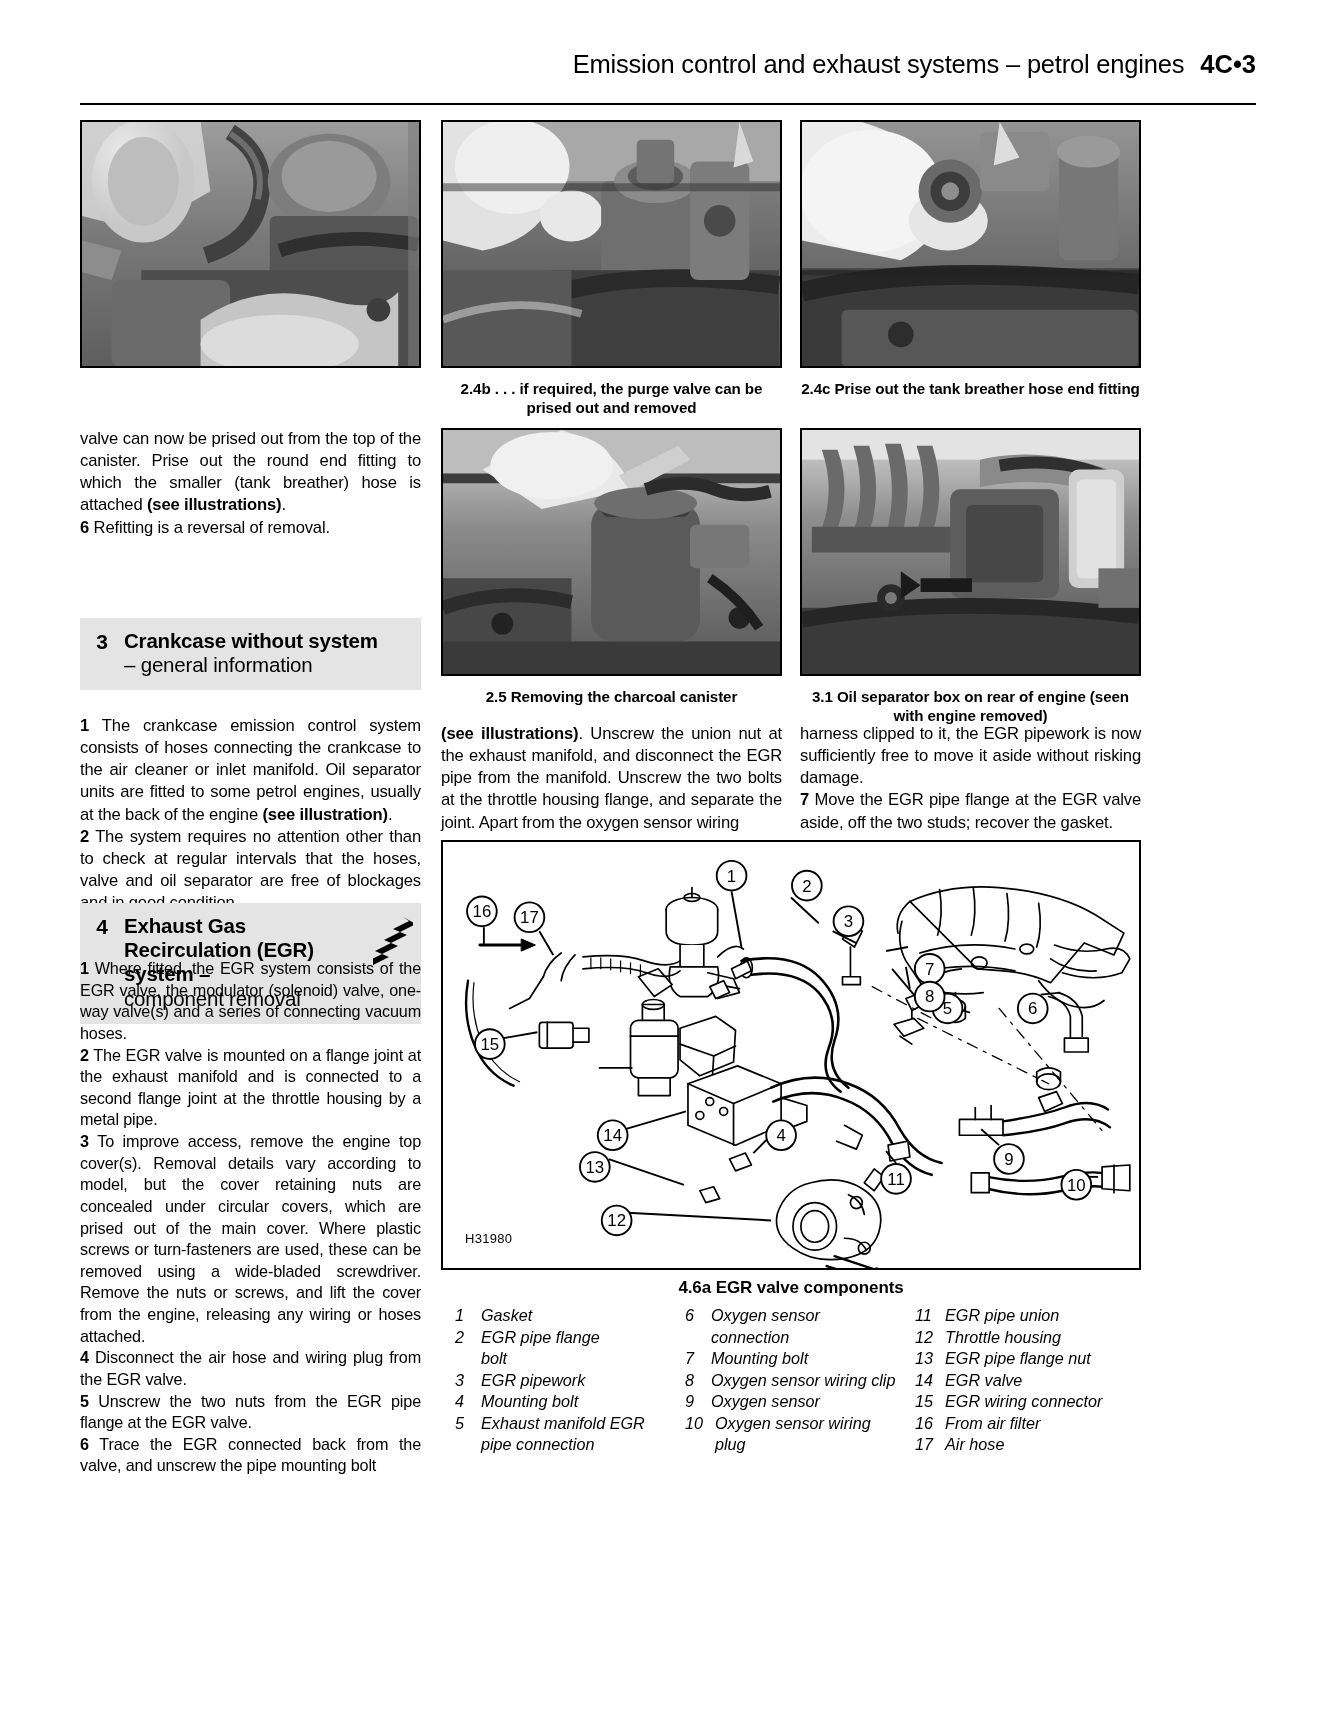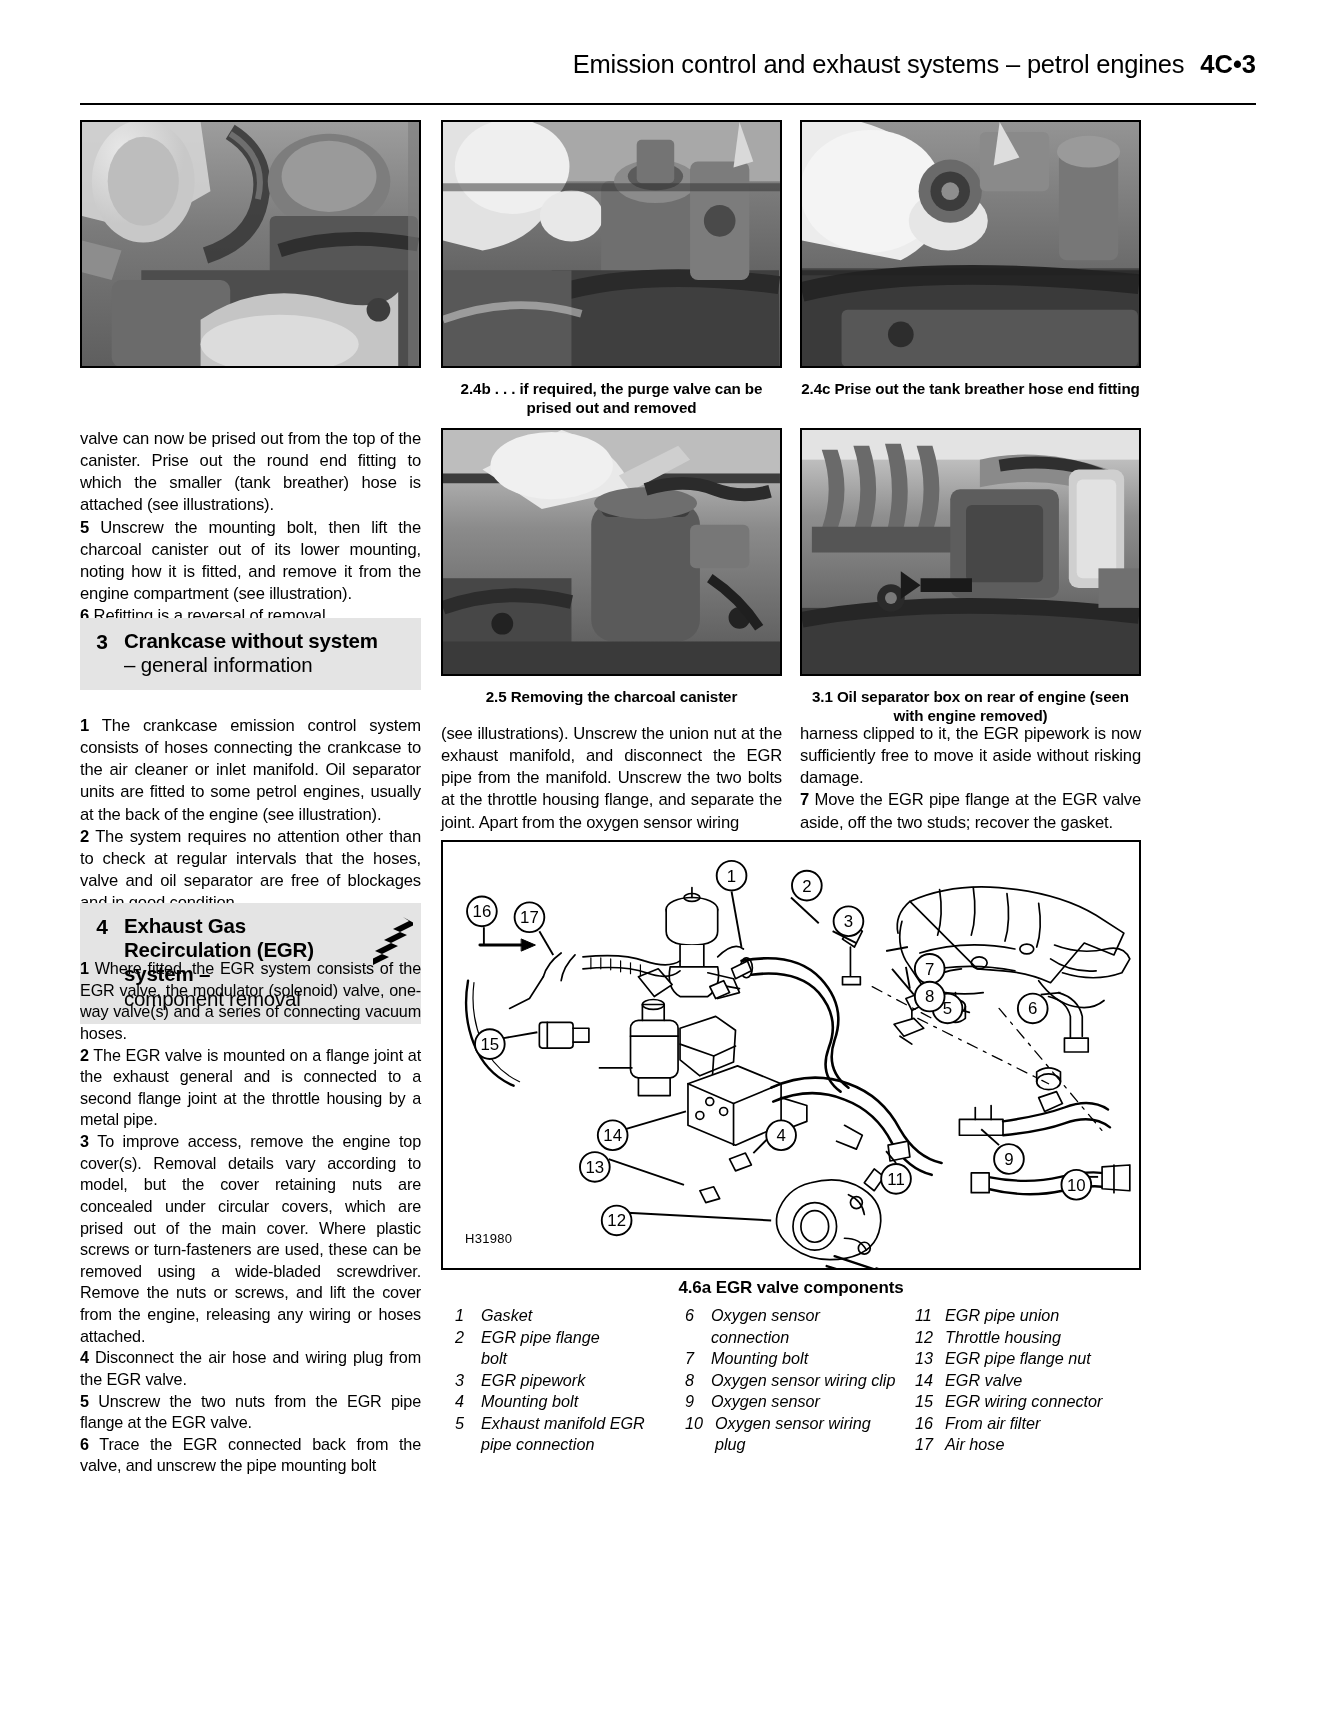--- a/index.html
+++ b/index.html
@@ -50,21 +50,21 @@
     font-size:15.2px; font-weight:bold; text-align:center;
     line-height:1.28; margin-top:9px; letter-spacing:-0.1px;
   }
 
   
   .body {
     font-size:16.6px; line-height:1.335; text-align:justify;
     letter-spacing:-0.15px;
   }
   .body p { margin:0; }
-  .b { font-weight:normal; }
+  .b { font-weight:bold; }
   .num { font-weight:bold; }
 
   
   .section {
     background:#e4e4e4;
     display:flex; align-items:flex-start;
     padding:11px 10px 13px 0px;
     position:relative;
   }
   .section-num {
@@ -210,21 +210,20 @@
       <rect x="40" y="190" width="300" height="58" rx="6" fill="#575757"></rect>
       <circle cx="100" cy="215" r="13" fill="#2d2d2d"></circle>
       <path d="M200 0 l20 36 l-26 8 Z" fill="#dddddd"></path>
       <path d="M0 148 l341 0 l0 7 l-341 0 Z" fill="#1f1f1f" opacity="0.5"></path>
     </svg>
   </div>
   <div class="cap" style="position:absolute;left:800px;top:370px;width:341px;">2.4c  Prise out the tank breather hose end fitting</div>
 
   <div class="col col-left body" style="top:428px;">
     <p><span>valve can now be prised out from the top of the canister. Prise out the round end fitting to which the smaller (tank breather) hose is attached </span><span class="b">(see illustrations)</span><span>.</span></p>
-    <p><span class="num">5</span><span> Unscrew the mounting bolt, then lift the charcoal canister out of its lower mounting, noting how it is fitted, and remove it from the engine compartment </span><span class="b">(see illustration)</span><span>.</span></p>
     <p><span class="num">6</span><span> Refitting is a reversal of removal.</span></p>
   </div>
 
   <div class="section" style="position:absolute;left:80px;top:618px;width:341px;">
     <div class="section-num">3</div>
     <div class="section-txt">
       <div class="section-title">Crankcase without system</div>
       <div class="section-sub">– general information</div>
     </div>
   </div>
@@ -242,21 +241,21 @@
     </div>
     <svg class="spanner" viewBox="0 0 40 56">
       <g fill="#000">
         <path d="M30 2 l6 4 l-16 8 l7 3 l-16 8 l7 3 l-16 8 l7 3 l-14 7 l3 5 l18 -9 l-7 -3 l16 -8 l-7 -3 l16 -8 l-7 -3 l16 -8 Z"></path>
       </g>
     </svg>
   </div>
 
   <div class="col col-left body" style="top:958px; font-size:16.2px;">
     <p><span class="num">1</span><span> Where fitted, the EGR system consists of the EGR valve, the modulator (solenoid) valve, one-way valve(s) and a series of connecting vacuum hoses.</span></p>
-    <p><span class="num">2</span><span> The EGR valve is mounted on a flange joint at the exhaust general and is connected to a second flange joint at the throttle housing by a metal pipe.</span></p>
+    <p><span class="num">2</span><span> The EGR valve is mounted on a flange joint at the exhaust manifold and is connected to a second flange joint at the throttle housing by a metal pipe.</span></p>
     <p><span class="num">3</span><span> To improve access, remove the engine top cover(s). Removal details vary according to model, but the cover retaining nuts are concealed under circular covers, which are prised out of the main cover. Where plastic screws or turn-fasteners are used, these can be removed using a wide-bladed screwdriver. Remove the nuts or screws, and lift the cover from the engine, releasing any wiring or hoses attached.</span></p>
     <p><span class="num">4</span><span> Disconnect the air hose and wiring plug from the EGR valve.</span></p>
     <p><span class="num">5</span><span> Unscrew the two nuts from the EGR pipe flange at the EGR valve.</span></p>
     <p><span class="num">6</span><span> Trace the EGR connected back from the valve, and unscrew the pipe mounting bolt</span></p>
   </div>
 
   <div class="photo" style="position:absolute;left:441px;top:428px;width:341px;height:248px;">
     <svg class="photo-inner" viewBox="0 0 341 248" preserveAspectRatio="none">
       <defs>
         <linearGradient id="g4" x1="0" y1="0" x2="0" y2="1">

